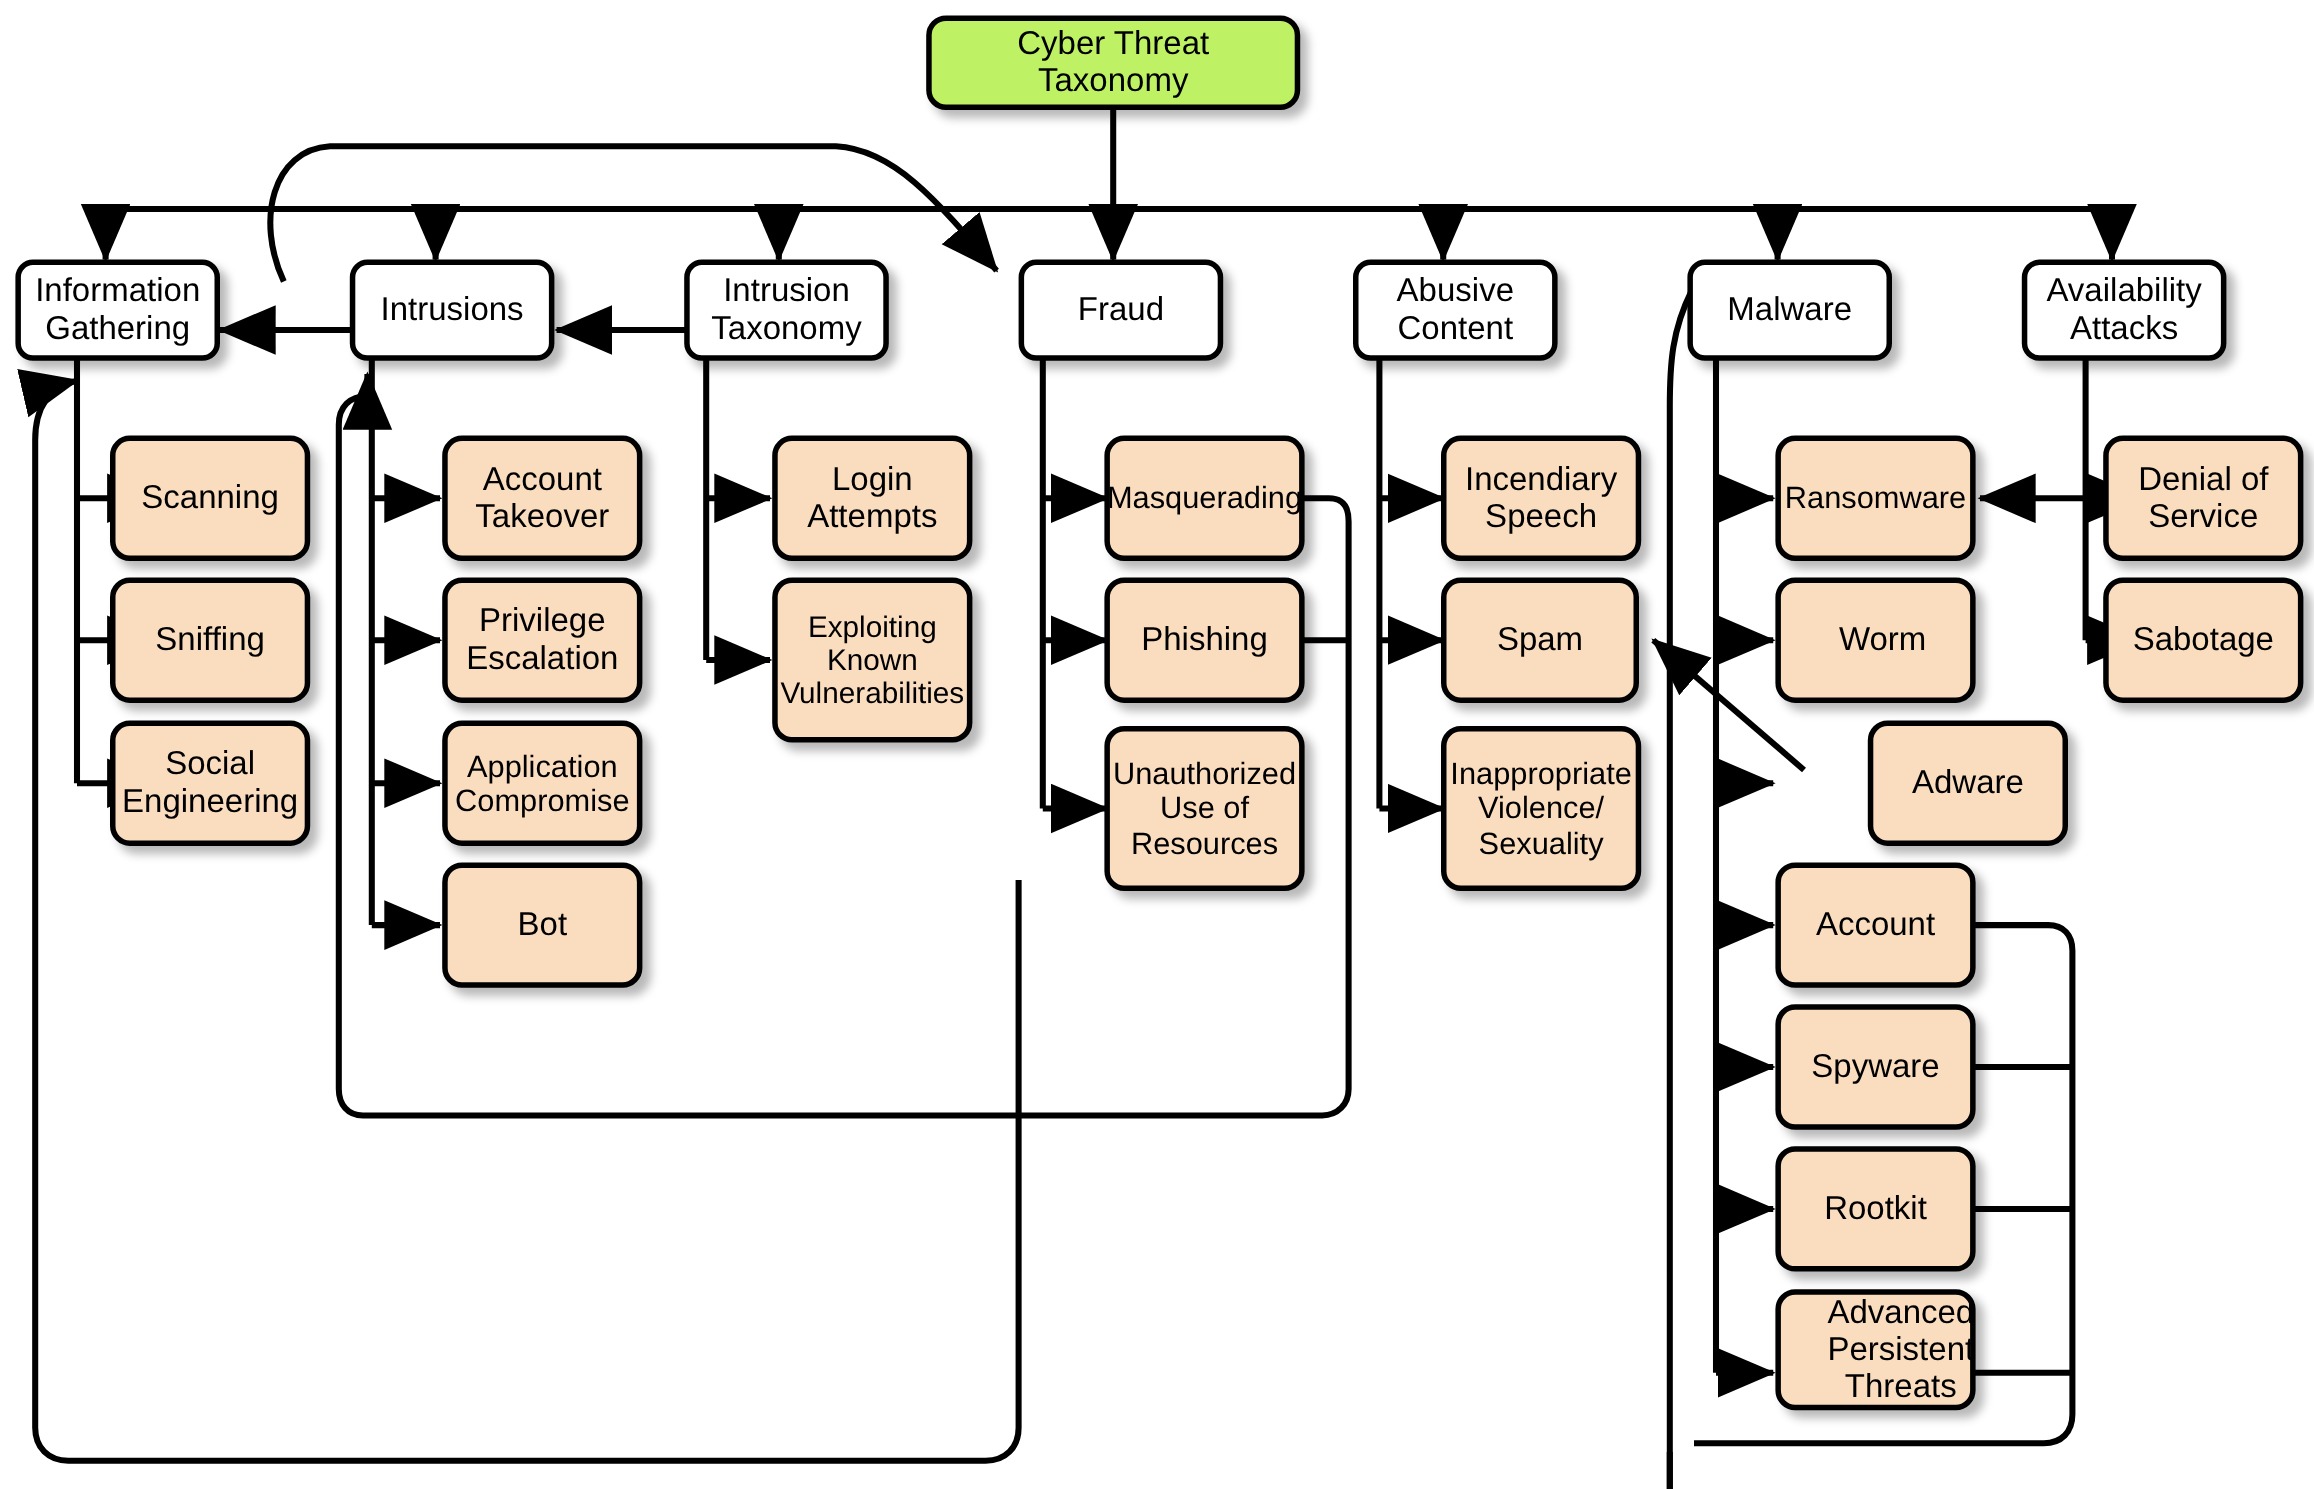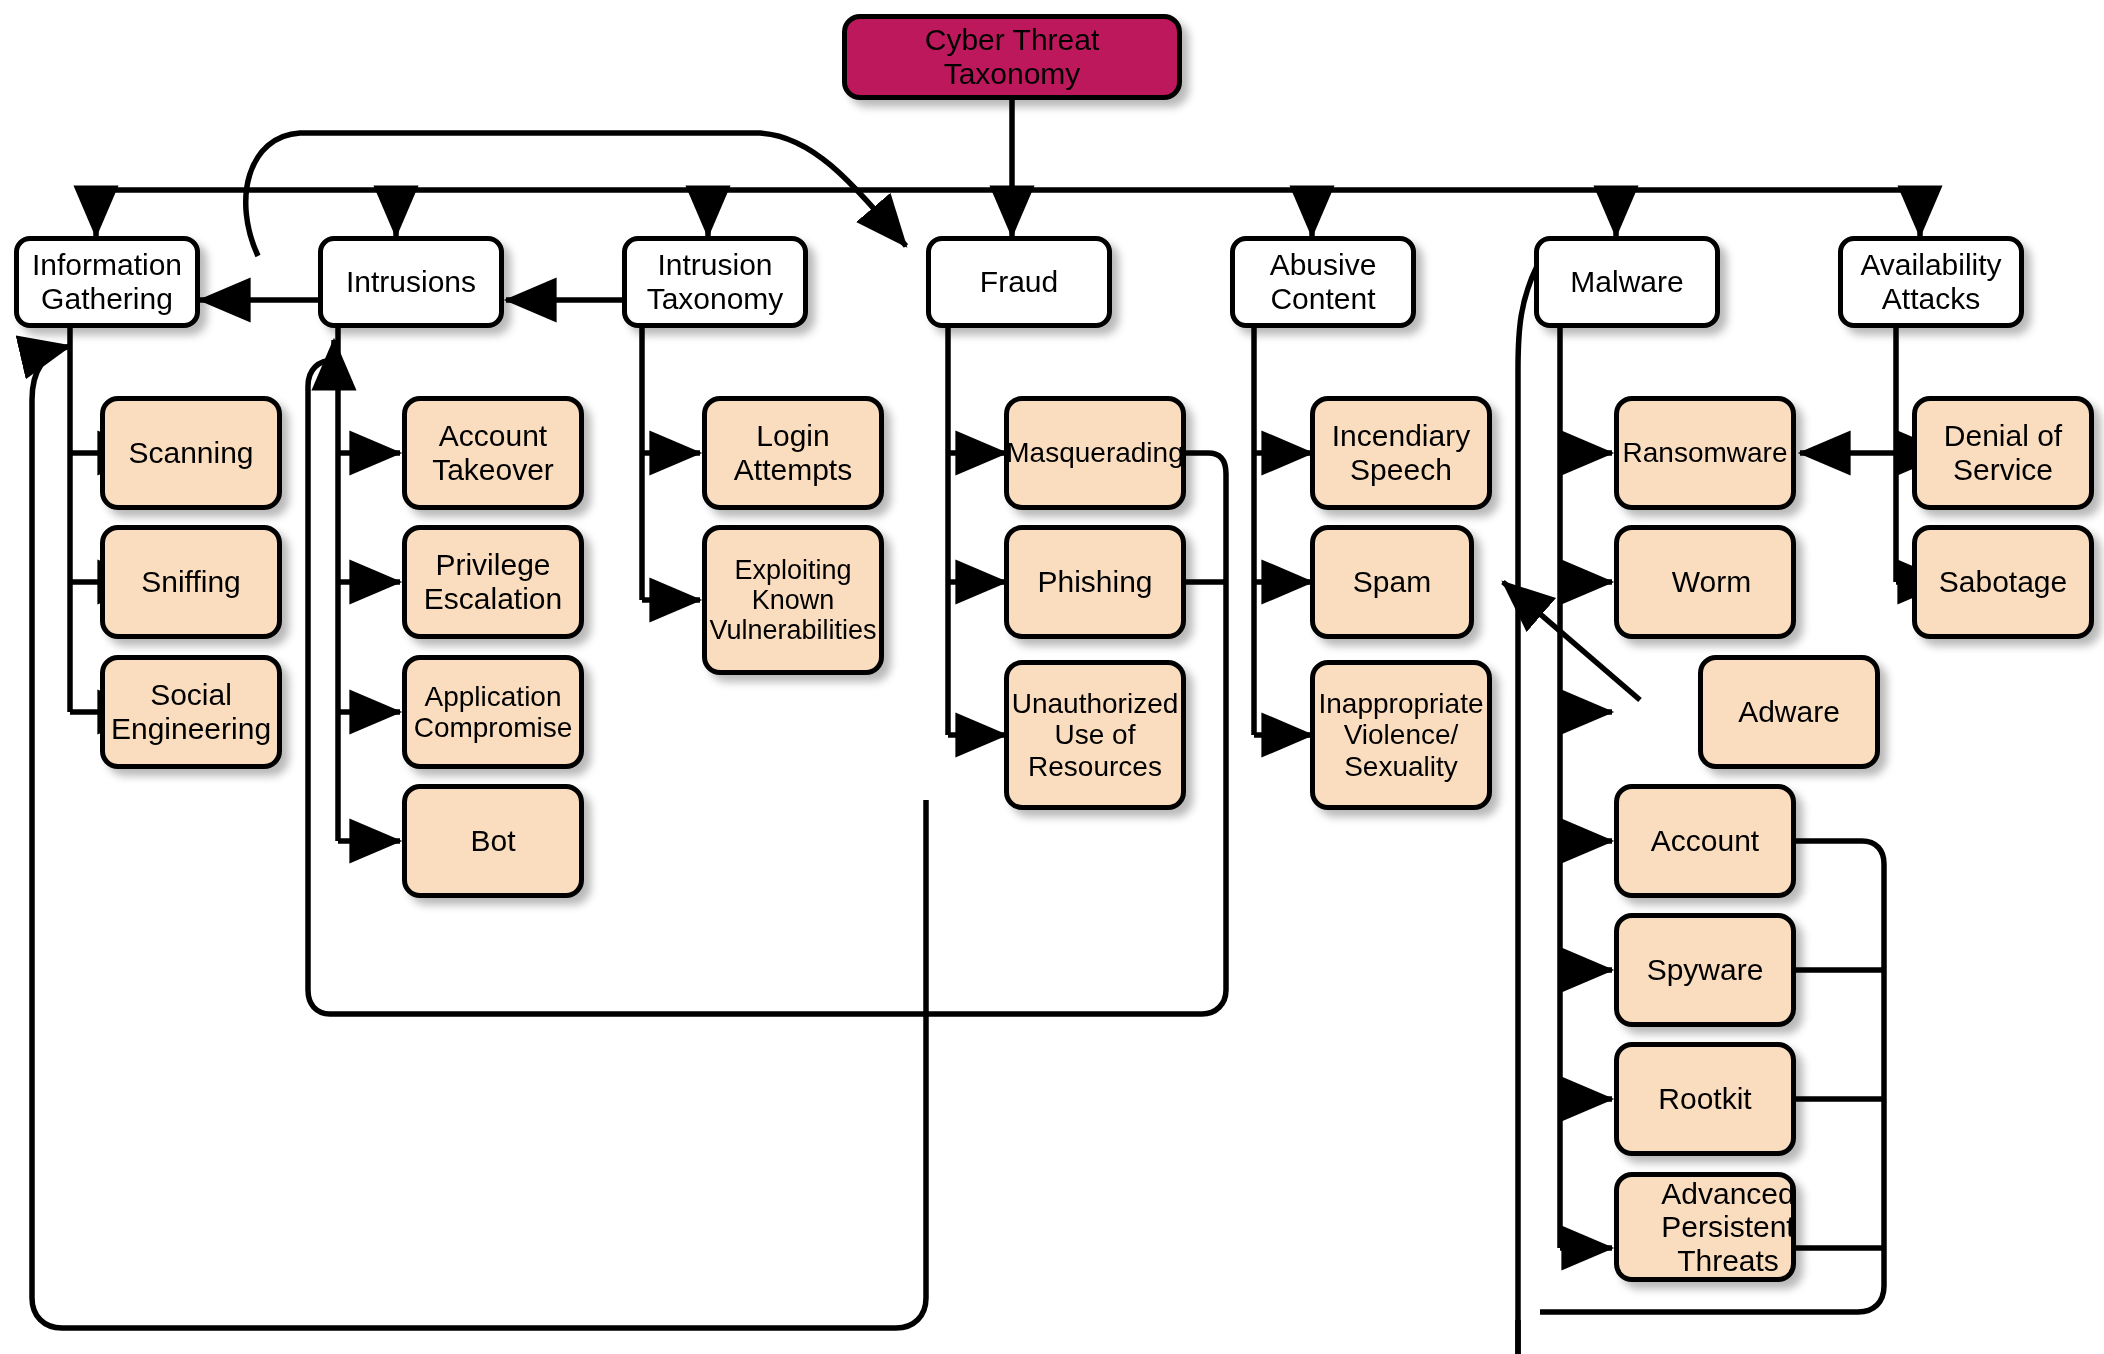--- a/index.html
+++ b/index.html
@@ -3,21 +3,21 @@
 <meta charset="utf-8">
 <style>
   html,body{margin:0;padding:0;background:#ffffff;}
   #stage{position:relative;width:2104px;height:1354px;background:#ffffff;
          font-family:"Liberation Sans","DejaVu Sans",sans-serif;overflow:hidden;}
   #wires{position:absolute;left:0;top:0;width:2104px;height:1354px;}
   .node{position:absolute;box-sizing:border-box;display:flex;align-items:center;
         justify-content:center;text-align:center;border:5px solid #000;
         border-radius:16px;line-height:1.12;color:#000;
         box-shadow:7px 7px 9px rgba(0,0,0,0.28);z-index:5;}
-  .root{background:#be185d;font-size:30px;border-radius:18px;}
+  .root{background:#bef264;font-size:30px;border-radius:18px;}
   .cat{background:#ffffff;font-size:30px;}
   .leaf{background:#fadcbe;font-size:30px;border-radius:18px;}
   .node span{display:block;padding:0 8px;}
 </style>
 </head>
 <body>
 
 <div id="stage">
 
   <svg id="wires" viewBox="0 0 2104 1354" xmlns="http://www.w3.org/2000/svg">
@@ -192,21 +192,21 @@
   <div class="node leaf" style="left:1004px;top:660px;width:182px;height:150px;">
     <span style="white-space:pre-line;font-size:28px;">Unauthorized
 Use of
 Resources</span>
   </div>
 
   <div class="node leaf" style="left:1310px;top:396px;width:182px;height:114px;">
     <span style="white-space:pre-line;">Incendiary
 Speech</span>
   </div>
-  <div class="node leaf" style="left:1310px;top:525px;width:164px;height:114px;text-align:center;">
+  <div class="node leaf" style="left:1310px;top:525px;width:180px;height:114px;text-align:center;">
     <span style="white-space:pre-line;">Spam</span>
   </div>
   <div class="node leaf" style="left:1310px;top:660px;width:182px;height:150px;">
     <span style="white-space:pre-line;font-size:28px;">Inappropriate
 Violence/
 Sexuality</span>
   </div>
 
   <div class="node leaf" style="left:1614px;top:396px;width:182px;height:114px;">
     <span style="white-space:pre-line;font-size:28px;">Ransomware</span>

